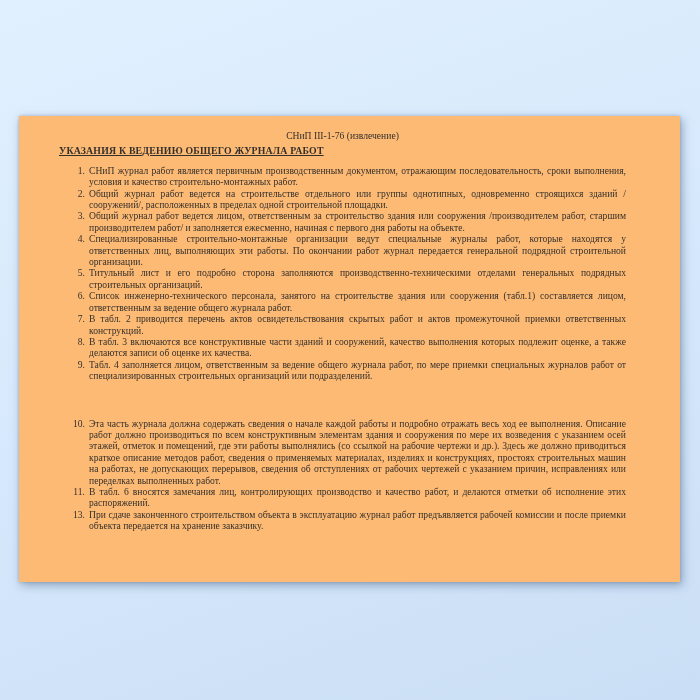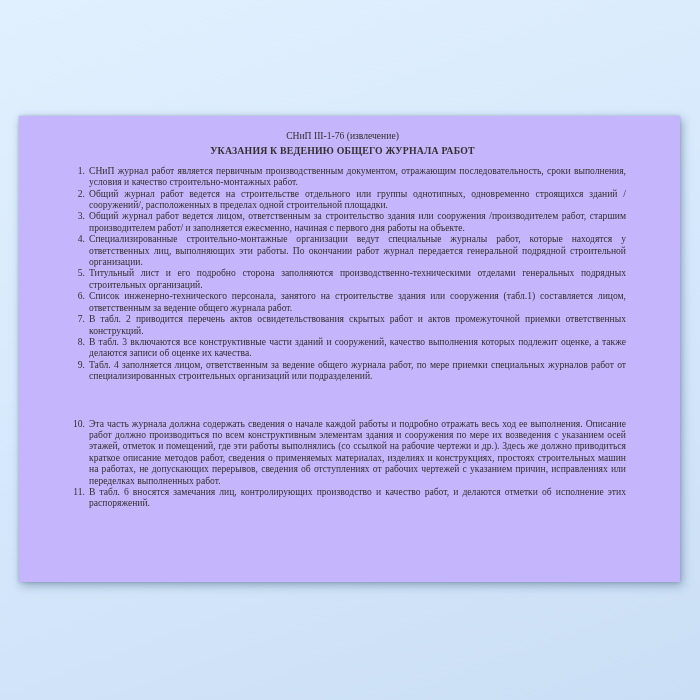--- a/index.html
+++ b/index.html
@@ -13,39 +13,40 @@
     position: relative;
     background: linear-gradient(160deg, #e1f0fe 0%, #d7e9fc 45%, #cadef5 100%);
     font-family: "Liberation Serif", "DejaVu Serif", serif;
   }
   .paper {
     position: absolute;
     left: 19px;
     top: 116px;
     width: 661px;
     height: 466px;
-    background: #c4b5fd;
+    background: #fdba74;
     box-shadow: 2px 3px 9px rgba(70, 95, 130, 0.5), 0 0 3px rgba(70, 95, 130, 0.28);
   }
   .doc {
     padding: 14px 54px 0 40px;
     color: #35302b;
     font-size: 9.6px;
     line-height: 11.4px;
   }
   .doc-header {
     text-align: center;
     margin: 0 0 4px 0;
   }
   .doc-title {
-    text-align: center;
+    text-align: left;
     font-weight: bold;
     font-size: 9.8px;
     letter-spacing: 0.2px;
     margin: 0 0 8px 0;
+    text-decoration: underline;
   }
   ol.items {
     list-style: none;
     margin: 0;
     padding: 0;
   }
   ol.items li {
     position: relative;
     padding-left: 30px;
     text-align: justify;
@@ -107,15 +108,19 @@
         <span>Табл. 4 заполняется лицом, ответственным за ведение общего журнала работ, по мере приемки специальных журналов работ от специализированных строительных организаций или подразделений.</span>
       </li>
       <li>
         <span class="num">10.</span>
         <div class="extra">Эта часть журнала должна содержать сведения о начале каждой работы и подробно отражать весь ход ее выполнения. Описание работ должно производиться по всем конструктивным элементам здания и сооружения по мере их возведения с указанием осей этажей, отметок и помещений, где эти работы выполнялись (со ссылкой на рабочие чертежи и др.). Здесь же должно приводиться краткое описание методов работ, сведения о применяемых материалах, изделиях и конструкциях, простоях строительных машин на работах, не допускающих перерывов, сведения об отступлениях от рабочих чертежей с указанием причин, исправлениях или переделках выполненных работ.</div>
       </li>
       <li>
         <span class="num">11.</span>
         <span>В табл. 6 вносятся замечания лиц, контролирующих производство и качество работ, и делаются отметки об исполнение этих распоряжений.</span>
       </li>
+      <li>
+        <span class="num">13.</span>
+        <span>При сдаче законченного строительством объекта в эксплуатацию журнал работ предъявляется рабочей комиссии и после приемки объекта передается на хранение заказчику.</span>
+      </li>
     </ol>
   </div>
 </div>
 
 </body></html>

